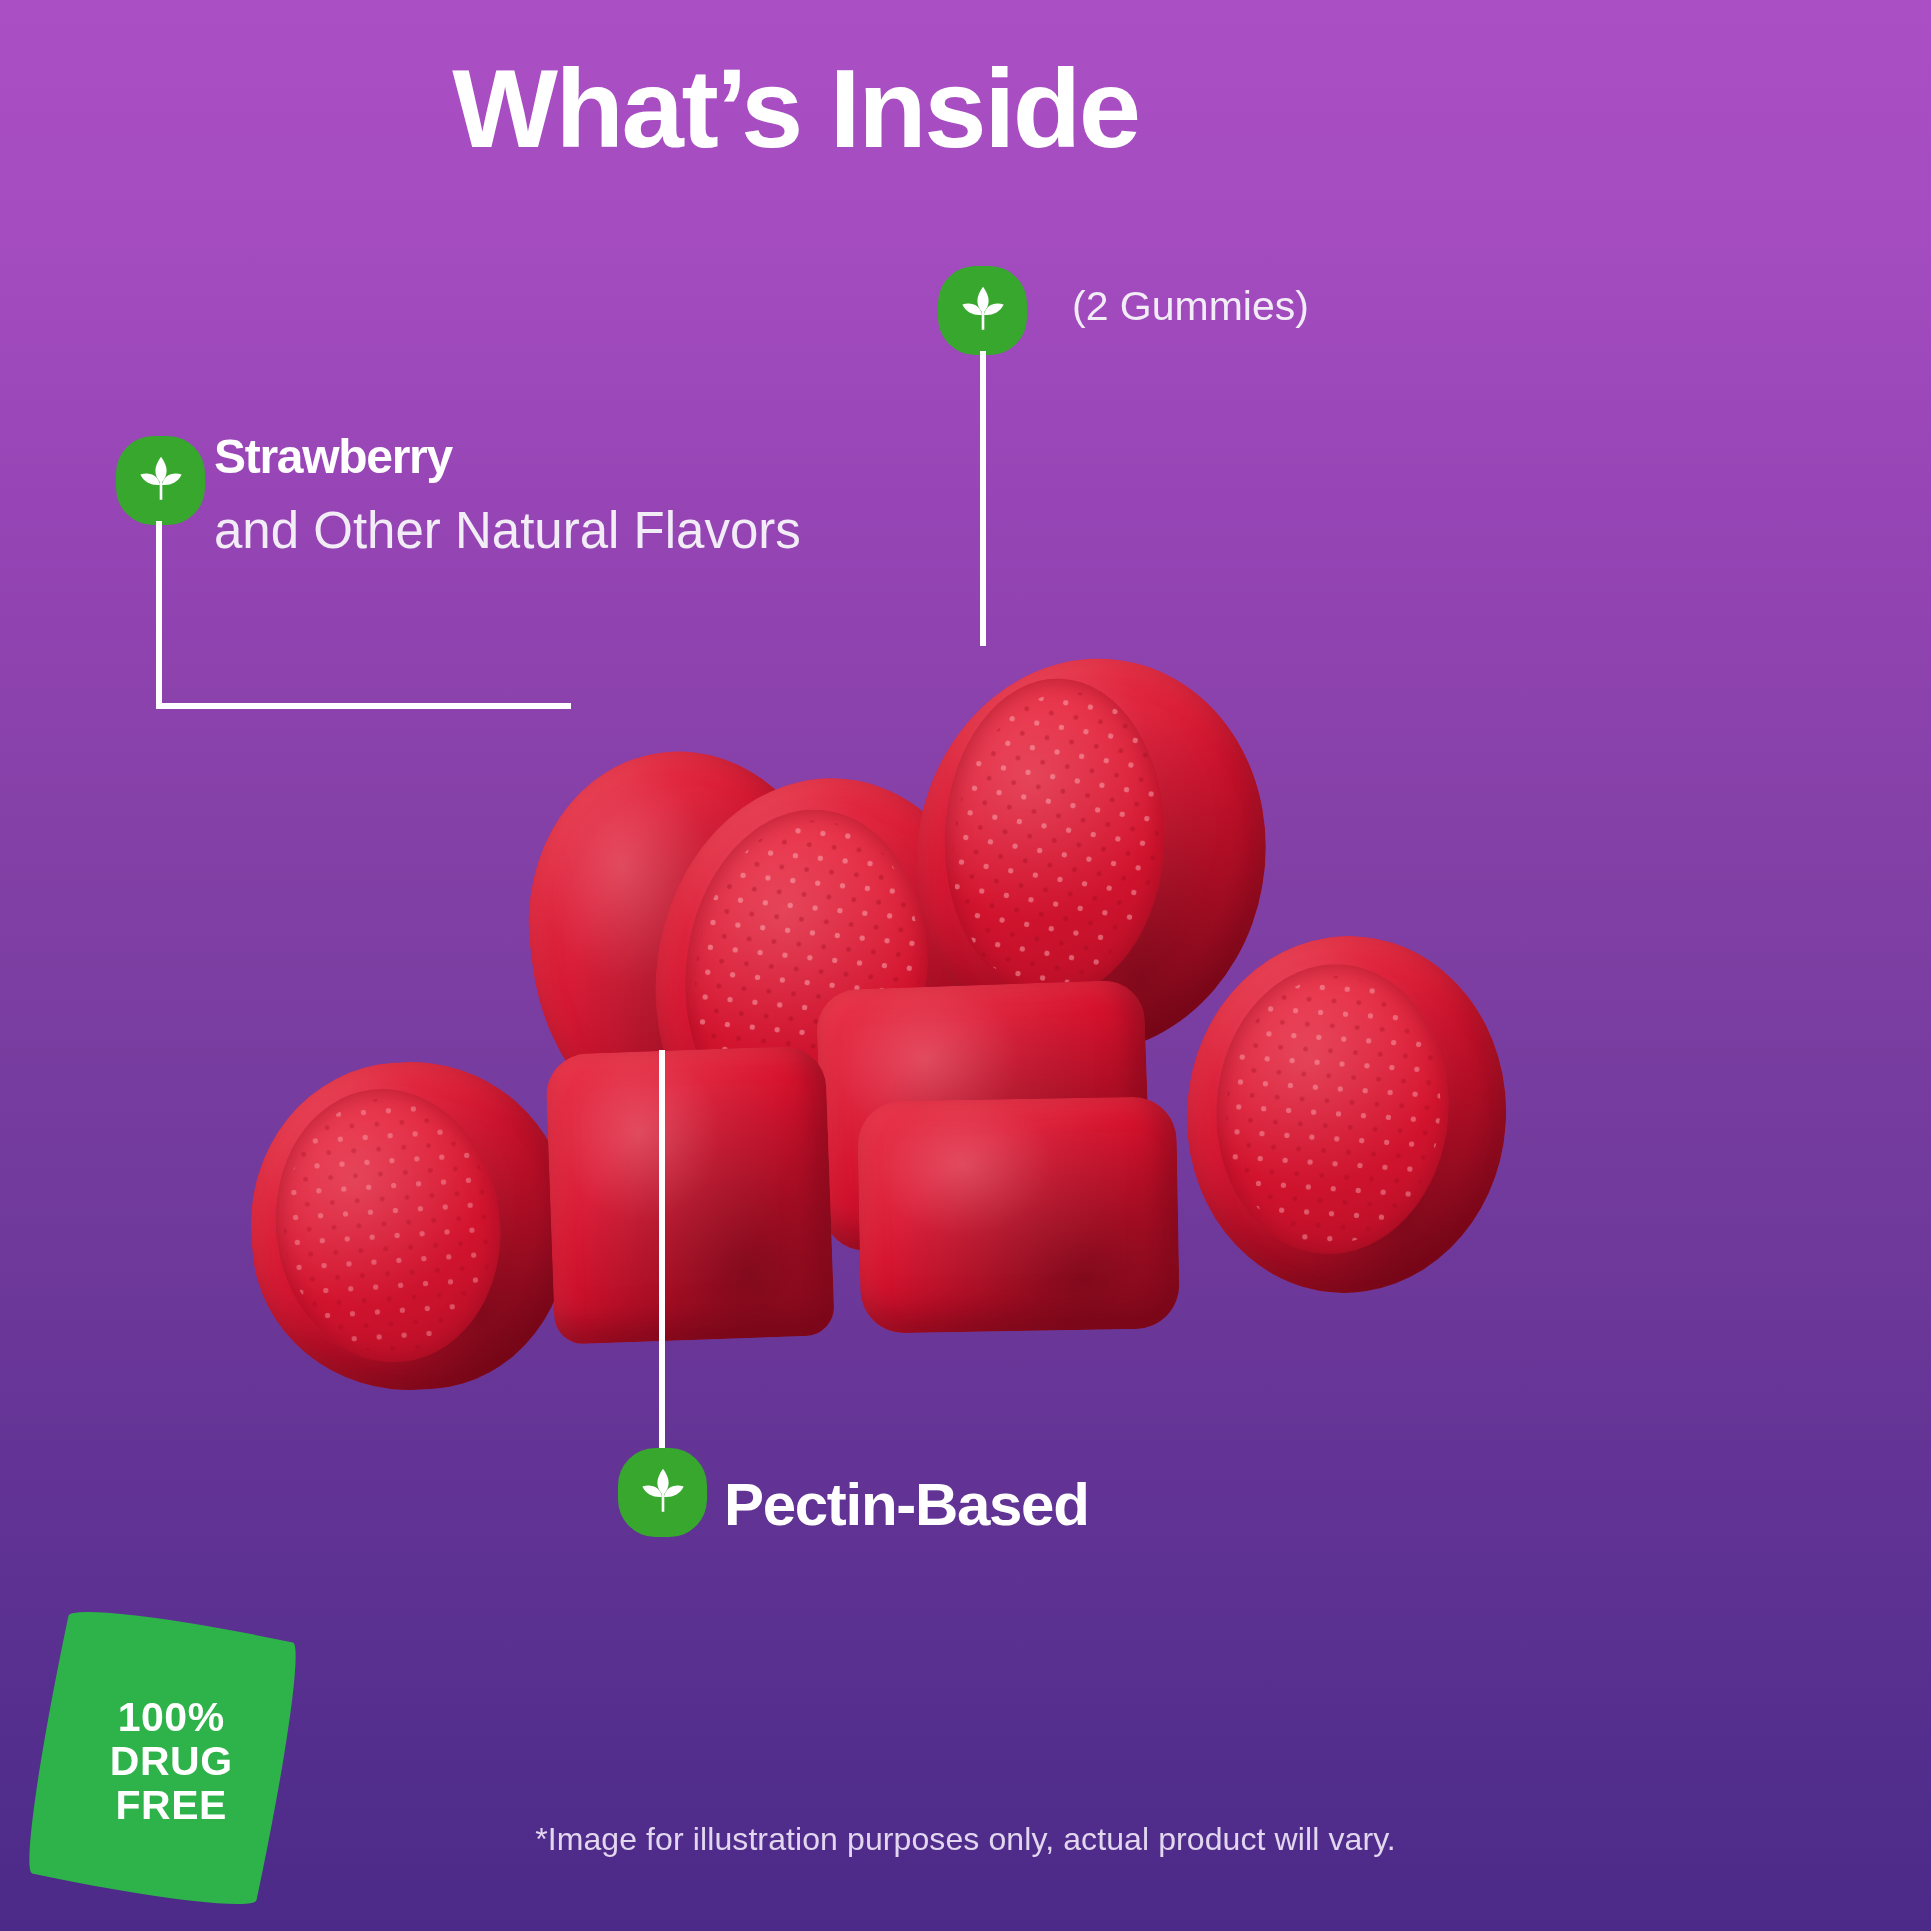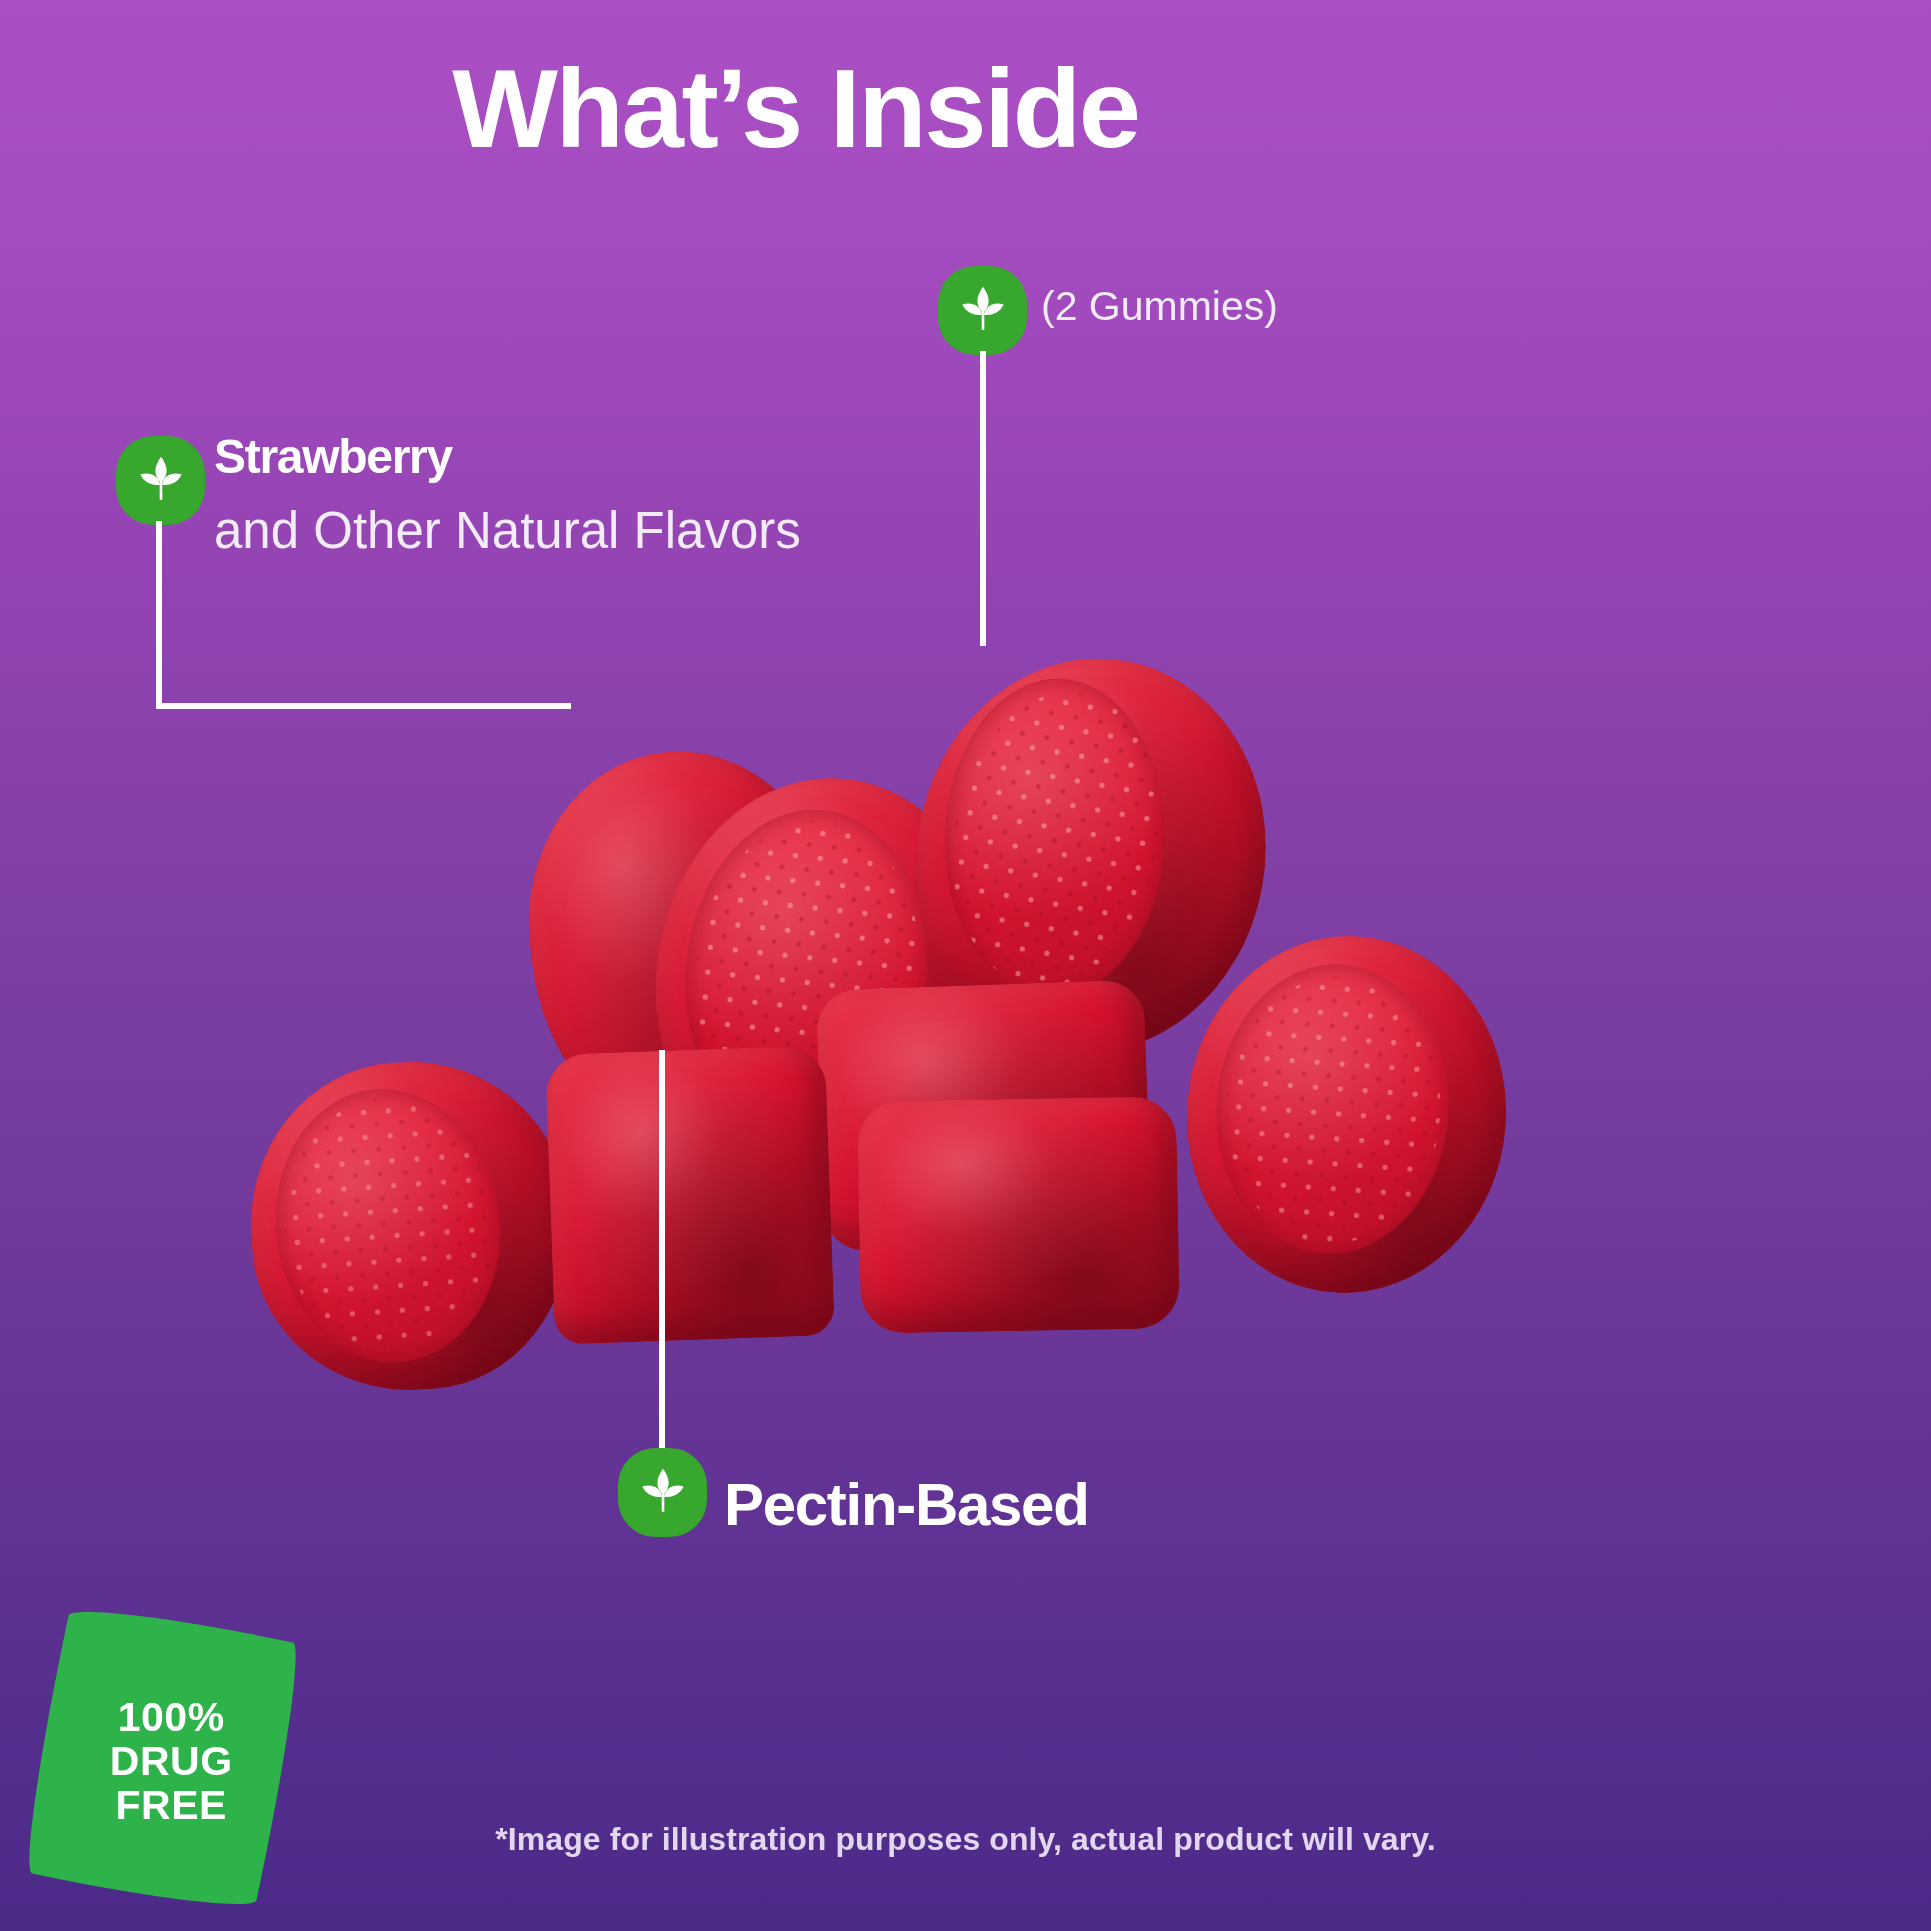--- a/index.html
+++ b/index.html
@@ -70,21 +70,21 @@
     font-weight: 400;
     letter-spacing: 0px;
   }
 
   #callout-strawberry { left: 214px; top: 433px; }
   #callout-strawberry .headline { font-size: 48px; }
   #callout-strawberry .sub { font-size: 51px; margin-top: 19.3px; }
 
   #callout-melatonin { left: 1041px; top: 268px; }
   #callout-melatonin .headline { font-size: 60px; }
-  #callout-melatonin .sub { font-size: 41px; margin-top: 15.4px; }
+  #callout-melatonin .sub { font-size: 41px; margin-top: 15.4px; margin-left: 31px; }
 
   #callout-pectin { left: 724px; top: 1474px; }
   #callout-pectin .headline { font-size: 60px; text-align: center; }
 
   
   #drugfree {
     position: absolute;
     left: 41px;
     top: 1618px;
     width: 243px;
@@ -116,21 +116,21 @@
 
   
   #disclaimer {
     position: absolute;
     left: 0;
     top: 1821px;
     width: 1931px;
     text-align: center;
     color: #e2d7ef;
     font-size: 32px;
-    font-weight: 700;
+    font-weight: 400;
     letter-spacing: 0.1px;
   }
 
   
   #gummies {
     position: absolute;
     left: 270px;
     top: 695px;
     width: 1410px;
     height: 695px;

